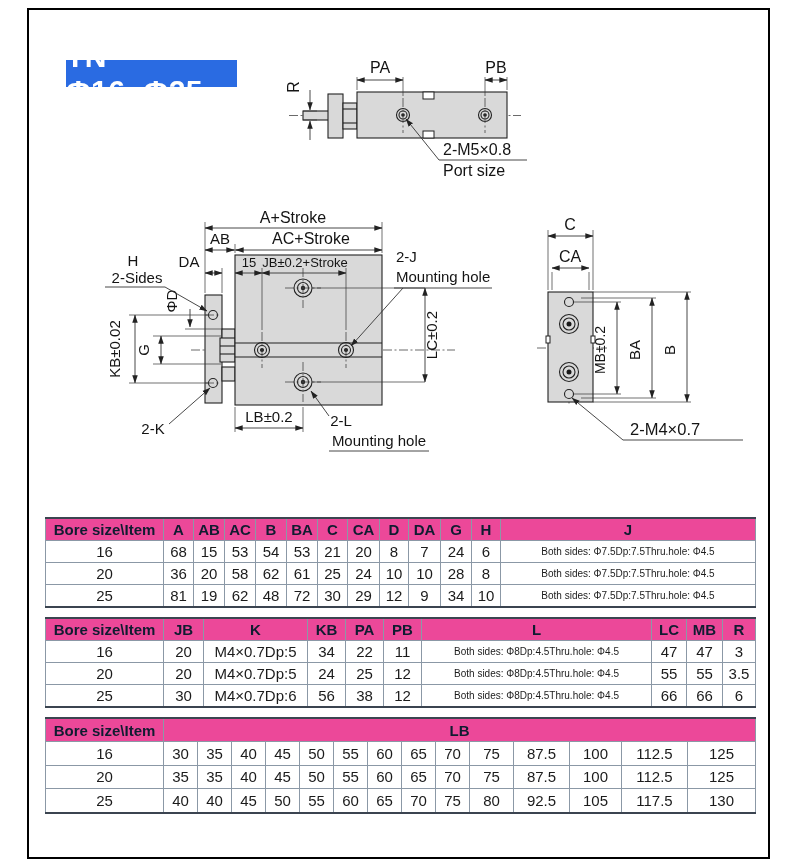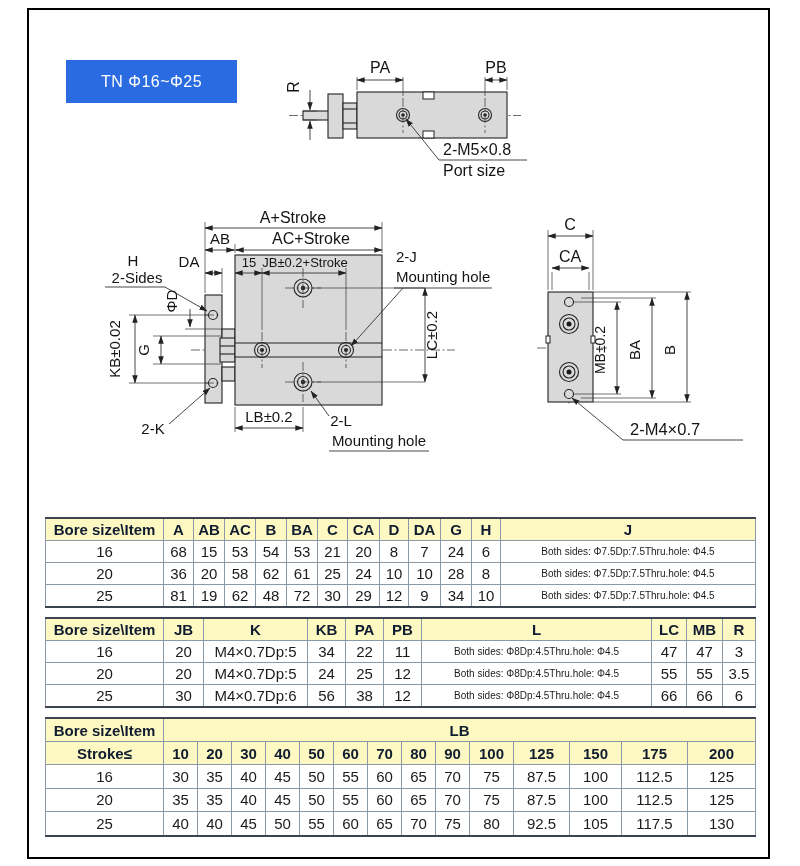--- a/index.html
+++ b/index.html
@@ -1,39 +1,39 @@
 <!DOCTYPE html>
 <html><head>
 <meta charset="utf-8">
 <style>
   html,body{margin:0;padding:0;background:#fff;}
   body{width:800px;height:866px;position:relative;font-family:"Liberation Sans",sans-serif;-webkit-font-smoothing:antialiased;}
   .page-frame{position:absolute;left:27px;top:8px;width:739px;height:847px;border:2px solid #000;background:#fff;}
-  .title-badge{position:absolute;left:66px;top:60px;width:171px;height:43px;background:#2a6be2;color:#fff;
-    font-size:16px;font-weight:normal;display:flex;align-items:center;justify-content:center;letter-spacing:.5px;}
+  .title-badge{position:absolute;left:66px;top:60px;width:171px;height:27px;background:#2a6be2;color:#fff;
+    font-size:30px;font-weight:bold;display:flex;align-items:center;justify-content:center;letter-spacing:.5px;}
   svg{position:absolute;overflow:visible;}
   #dg1{left:283px;top:42px;}
   #dg2{left:93px;top:210px;}
   #dg3{left:535px;top:210px;}
   svg text{fill:#141414;font-family:"Liberation Sans",sans-serif;}
   .shape{fill:#d9d9d9;stroke:#222;stroke-width:1.1;}
   .white{fill:#fff;stroke:#222;stroke-width:1;}
   .ring{fill:none;stroke:#222;stroke-width:1.1;}
   .dot{fill:#1a1a1a;stroke:none;}
   .edge{stroke:#222;stroke-width:1.1;fill:none;}
   .thin{stroke:#333;stroke-width:0.7;fill:none;}
   .dim{stroke:#333;stroke-width:0.9;fill:none;}
   .cl{stroke:#444;stroke-width:0.8;fill:none;stroke-dasharray:9 2.5 2 2.5;}
   
   .tbl{position:absolute;left:45px;width:710px;border-collapse:collapse;table-layout:fixed;
        border-top:2.5px solid #3b4450;border-bottom:2.5px solid #3b4450;background:#fff;}
   #t1{top:517px;} #t2{top:617px;} #t3{top:717px;}
   .tbl th,.tbl td{border:1px solid #8b98a6;text-align:center;vertical-align:middle;
        padding:0 1px;overflow:hidden;white-space:nowrap;color:#1b1b1b;}
-  .tbl th{background:#fef9c3;color:#101c30;font-size:15px;font-weight:bold;height:21px;}
+  .tbl th{background:#ec4899;color:#101c30;font-size:15px;font-weight:bold;height:21px;}
   #t3 th{height:22px;}
   .tbl td{font-size:15px;height:21px;}
   #t3 td{height:22.5px;}
   .tbl td.long{font-size:10px;}
 </style>
 </head>
 <body>
 
 <div class="page-frame"></div>
 
@@ -406,37 +406,20 @@
       <col style="width:56px">
       <col style="width:52px">
       <col style="width:66px">
       <col style="width:68px">
     </colgroup>
   <thead>
       <tr>
         <th>Bore size\Item</th>
         <th colspan="14">LB</th>
       </tr>
-      <tr>
-        <th>Stroke≤</th>
-        <th>10</th>
-        <th>20</th>
-        <th>30</th>
-        <th>40</th>
-        <th>50</th>
-        <th>60</th>
-        <th>70</th>
-        <th>80</th>
-        <th>90</th>
-        <th>100</th>
-        <th>125</th>
-        <th>150</th>
-        <th>175</th>
-        <th>200</th>
-      </tr>
     </thead>
     <tbody>
       <tr>
         <td>16</td>
         <td>30</td>
         <td>35</td>
         <td>40</td>
         <td>45</td>
         <td>50</td>
         <td>55</td>

